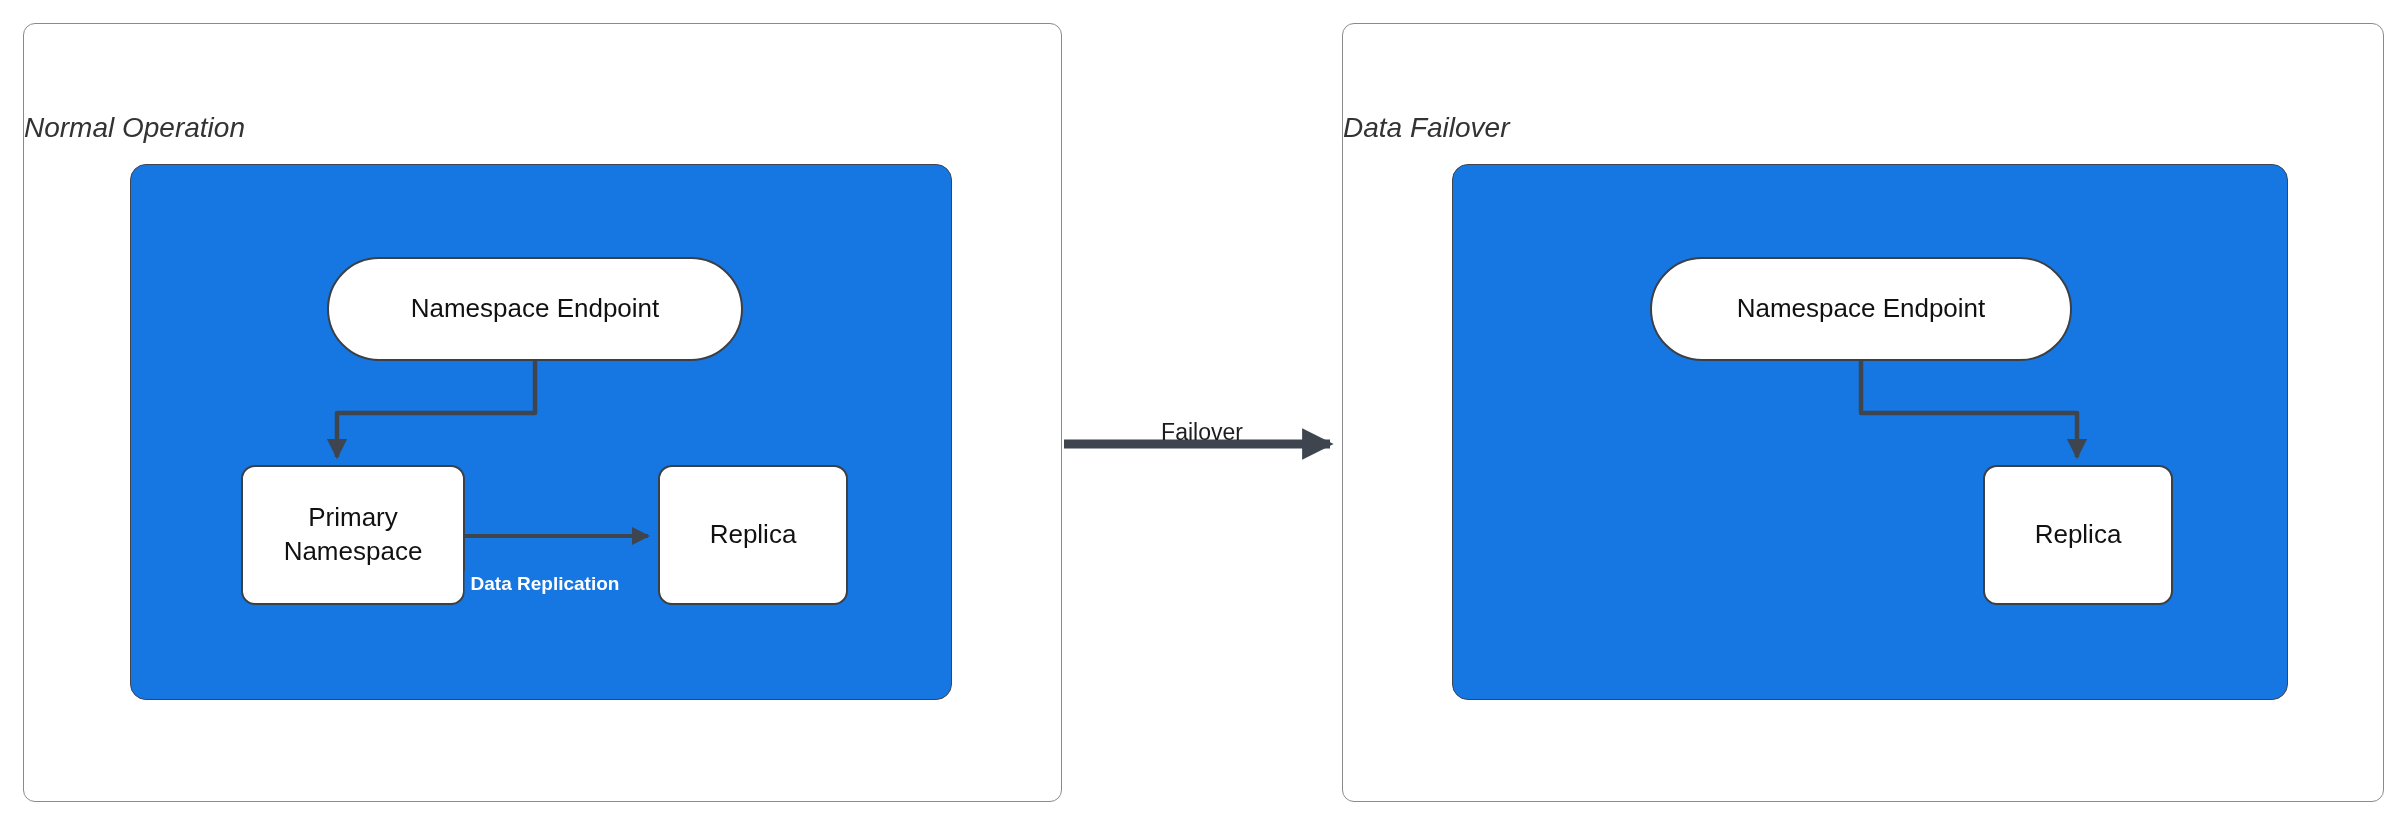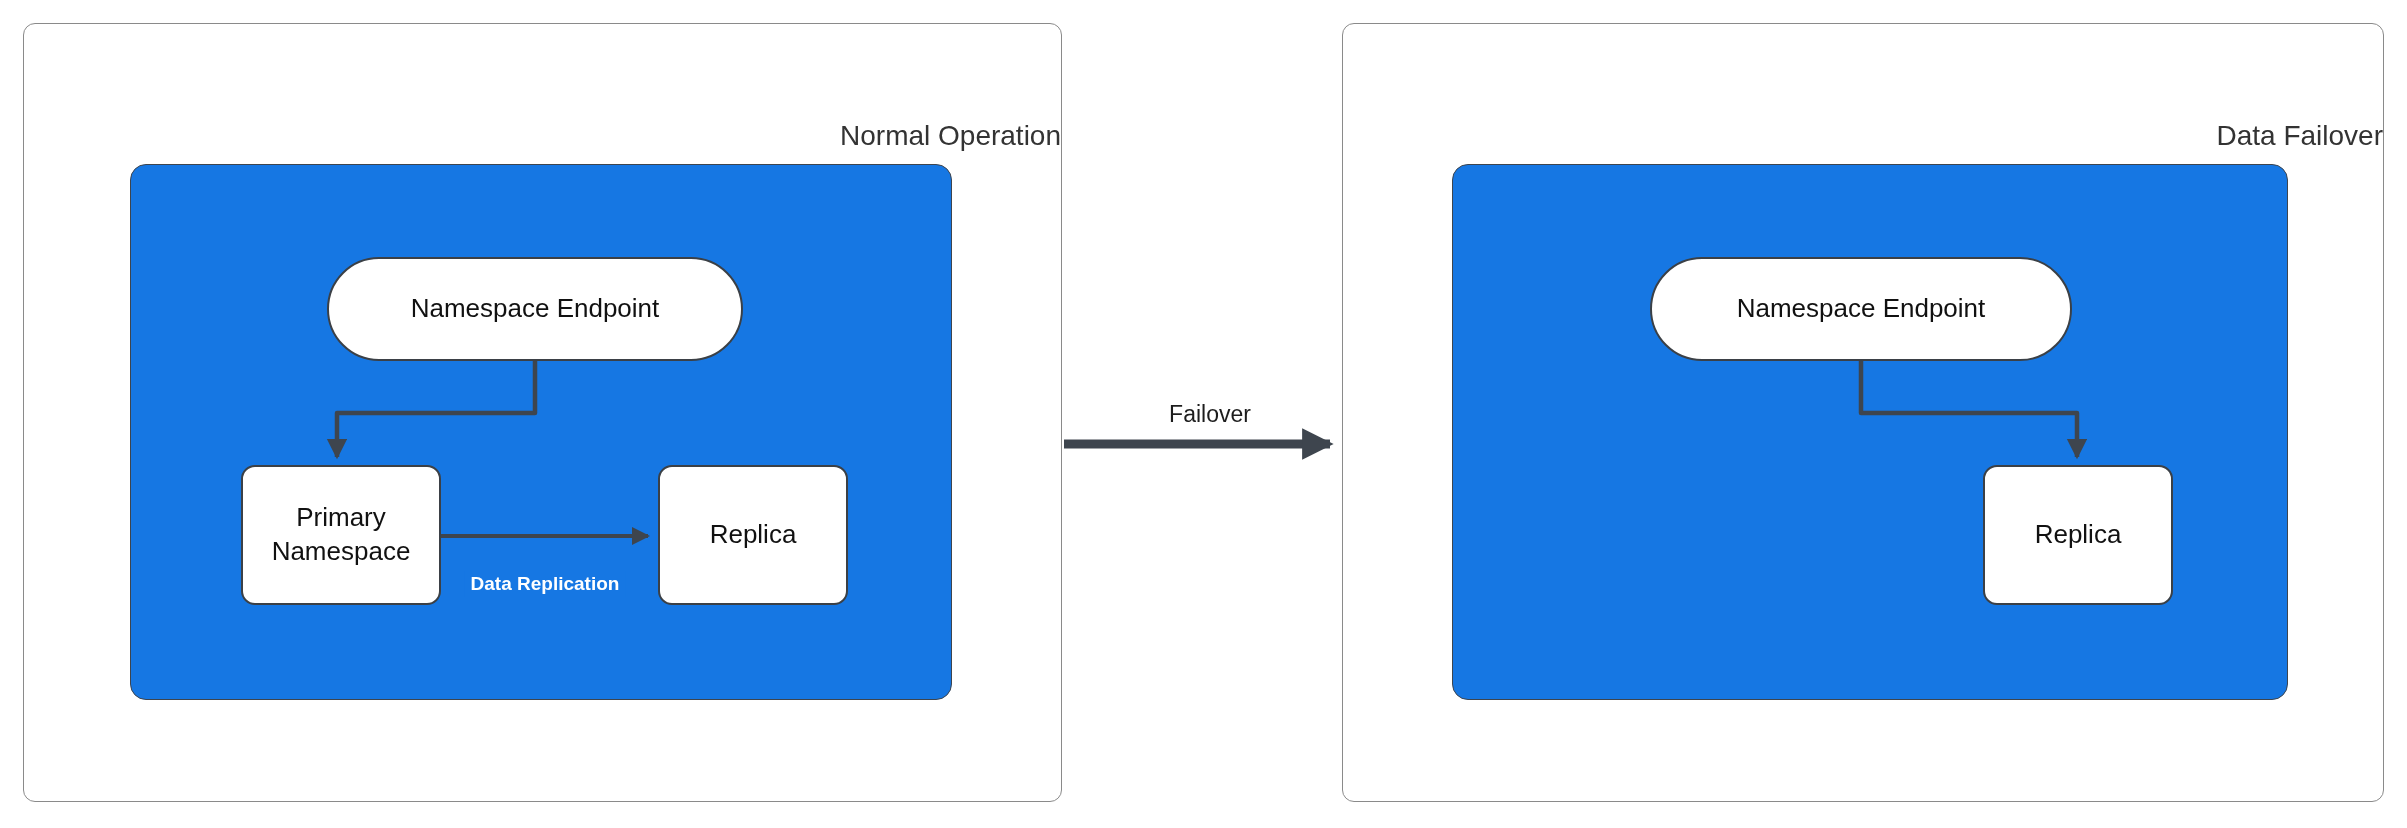--- a/index.html
+++ b/index.html
@@ -13,22 +13,22 @@
     --title-text:#333333;
     --label-white:#FFFFFF;
   }
   *{box-sizing:border-box;}
   html,body{margin:0;padding:0;background:#fff;}
   body{font-family:"Liberation Sans", sans-serif;}
   .canvas{position:relative;width:2407px;height:828px;background:#fff;overflow:hidden;}
 
   .panel{position:absolute;top:23px;height:779px;background:#fff;
          border:1.5px solid var(--panel-border);border-radius:12px;}
-  .panel-title{position:absolute;top:96px;left:0;width:100%;text-align:right;
-         font-size:28px;color:var(--title-text);}
+  .panel-title{position:absolute;top:88px;left:0;width:100%;text-align:left;
+         font-style:italic;font-size:28px;color:var(--title-text);}
 
   .cluster{position:absolute;background:var(--blue);
          border:1.5px solid var(--dark);border-radius:16px;}
 
   .node{position:absolute;display:flex;align-items:center;justify-content:center;
         text-align:center;background:#fff;border:2px solid var(--node-border);
         font-size:26px;color:var(--node-text);line-height:1.3;}
   .node.pill{border-radius:52px;}
   .node.rect{border-radius:14px;}
   .node.ghost{background:var(--recovering-fill);color:var(--recovering-text);
@@ -70,30 +70,30 @@
     </defs>
     <path class="edge" stroke-width="4.5" marker-end="url(#arrow-sm)" d="M535,361 L535,413 L337,413 L337,457"></path>
     <path class="edge" stroke-width="4" marker-end="url(#arrow-sm)" d="M441,536 L648,536"></path>
     <path class="edge" stroke-width="9" marker-end="url(#arrow-lg)" d="M1064,444 L1330,444"></path>
     <path class="edge" stroke-width="4.5" marker-end="url(#arrow-sm)" d="M1861,361 L1861,413 L2077,413 L2077,457"></path>
   </svg>
 
   <div class="node pill" style="left:327px;top:257px;width:416px;height:104px;">
     <span>Namespace Endpoint</span>
   </div>
-  <div class="node rect" style="left:241px;top:465px;width:200px;height:140px;padding:0 26px;">
+  <div class="node rect" style="left:241px;top:465px;width:224px;height:140px;padding:0 26px;">
     <span>Primary Namespace</span>
   </div>
   <div class="node rect" style="left:658px;top:465px;width:190px;height:140px;">
     <span>Replica</span>
   </div>
 
   <div class="node pill" style="left:1650px;top:257px;width:422px;height:104px;">
     <span>Namespace Endpoint</span>
   </div>
   <div class="node rect" style="left:1983px;top:465px;width:190px;height:140px;">
     <span>Replica</span>
   </div>
 
   <div class="edge-label replication" style="left:545px;top:536px;margin-top:48px;">Data Replication</div>
-  <div class="edge-label failover" style="left:1202px;top:414px;margin-left:8px;">Failover</div>
+  <div class="edge-label failover" style="left:1202px;top:432px;">Failover</div>
 
 </div>
 
 </body></html>

